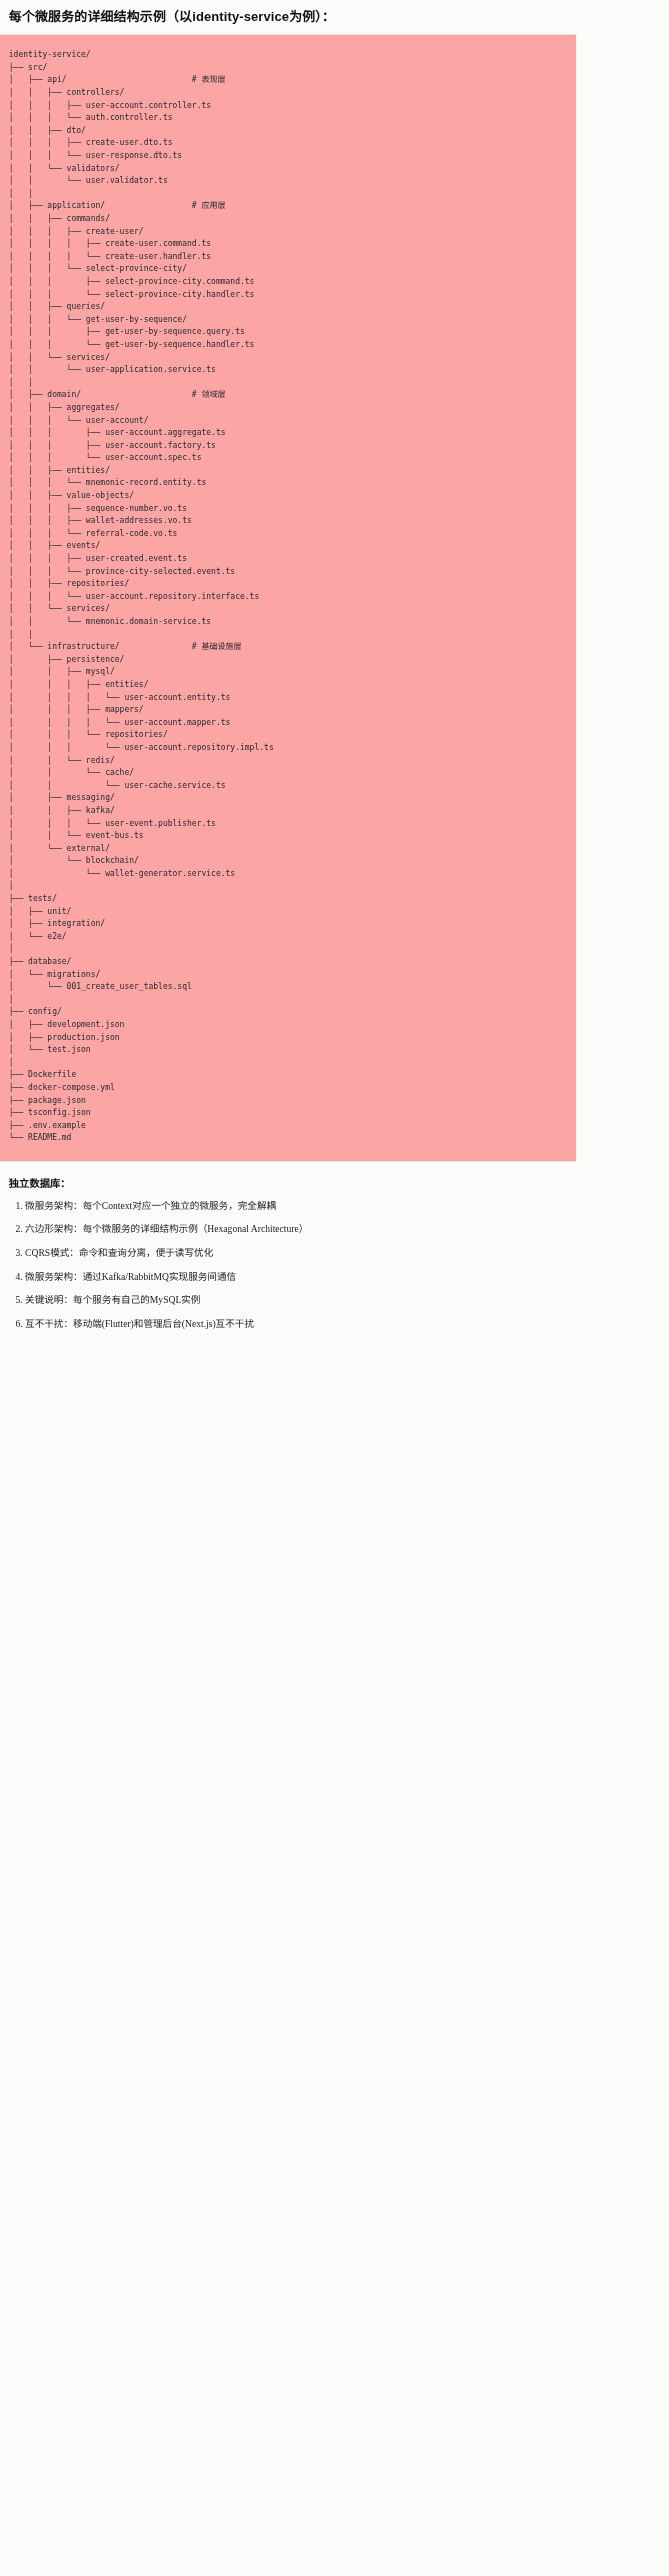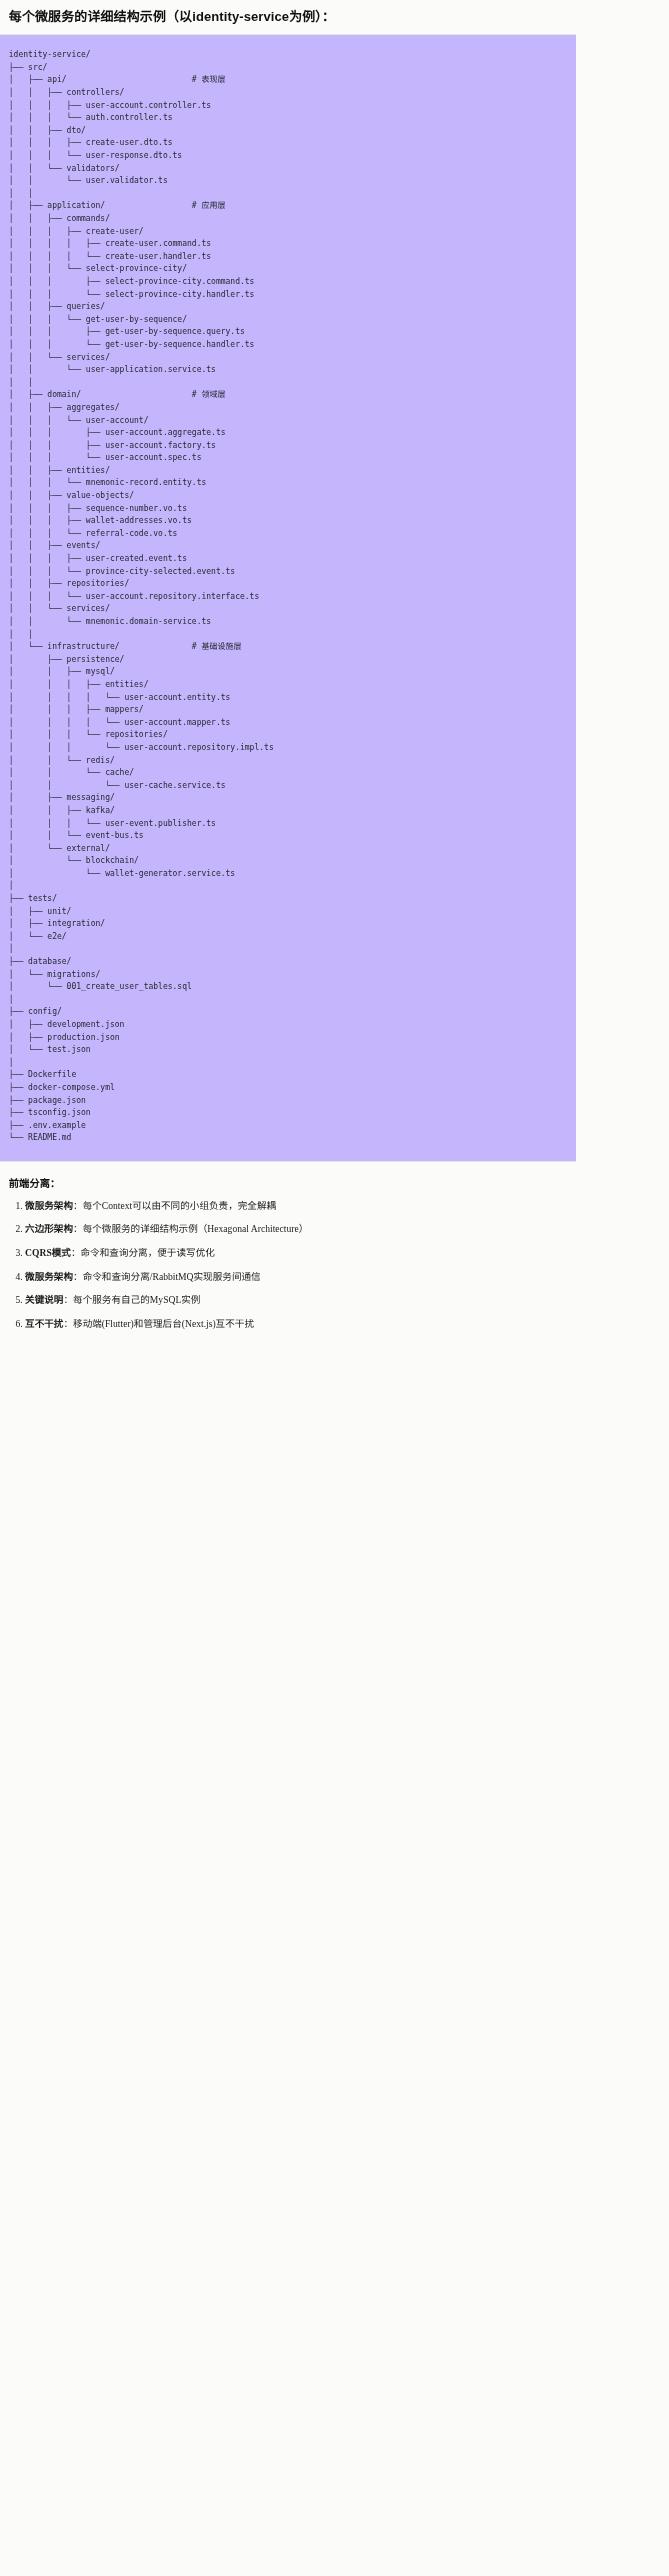--- a/index.html
+++ b/index.html
@@ -35,21 +35,21 @@
     border: 0;
     border-top: 0.6px solid #e4e4e0;
     margin: 0;
     height: 0;
   }
 
   
   .tree-block {
     margin: 0;
     padding: 13.8px 8.8px 16.3px 8.8px;
-    background: #c4b5fd;
+    background: #fca5a5;
   }
   pre.tree {
     margin: 0;
     font-family: "DejaVu Sans Mono", "Liberation Mono", monospace;
     font-size: 8px;
     line-height: 12.6px;
     color: #24292f;
     white-space: pre;
     letter-spacing: 0px;
     tab-size: 4;
@@ -74,21 +74,21 @@
   ol.notes-list > li {
     font-size: 9.6px;
     line-height: 1.55;
     margin: 0 0 8.8px 0;
     color: #1c1c1c;
   }
   ol.notes-list > li:last-child {
     margin-bottom: 7.5px;
   }
   ol.notes-list > li b {
-    font-weight: bold;
+    font-weight: normal;
   }
   .closing {
     font-size: 8.3px;
     line-height: 1.6;
     color: #2a2a2a;
     margin: 10px 0 0 0;
     padding: 0 0 8.8px 0;
   }
 </style>
 </head>
@@ -186,34 +186,34 @@
 ├── docker-compose.yml
 ├── package.json
 ├── tsconfig.json
 ├── .env.example
 └── README.md</pre>
   </div>
 
   <hr class="rule">
 
   <div class="notes">
-    <div class="notes-title">前端分离：</div>
+    <div class="notes-title">独立数据库：</div>
 
     <ol class="notes-list">
       <li>
-        <b>微服务架构</b><span>：每个Context可以由不同的小组负责，完全解耦</span>
+        <b>微服务架构</b><span>：每个Context对应一个独立的微服务，完全解耦</span>
       </li>
       <li>
         <b>六边形架构</b><span>：每个微服务的详细结构示例（Hexagonal Architecture）</span>
       </li>
       <li>
         <b>CQRS模式</b><span>：命令和查询分离，便于读写优化</span>
       </li>
       <li>
-        <b>微服务架构</b><span>：命令和查询分离/RabbitMQ实现服务间通信</span>
+        <b>微服务架构</b><span>：通过Kafka/RabbitMQ实现服务间通信</span>
       </li>
       <li>
         <b>关键说明</b><span>：每个服务有自己的MySQL实例</span>
       </li>
       <li>
         <b>互不干扰</b><span>：移动端(Flutter)和管理后台(Next.js)互不干扰</span>
       </li>
     </ol>
 
   </div>

